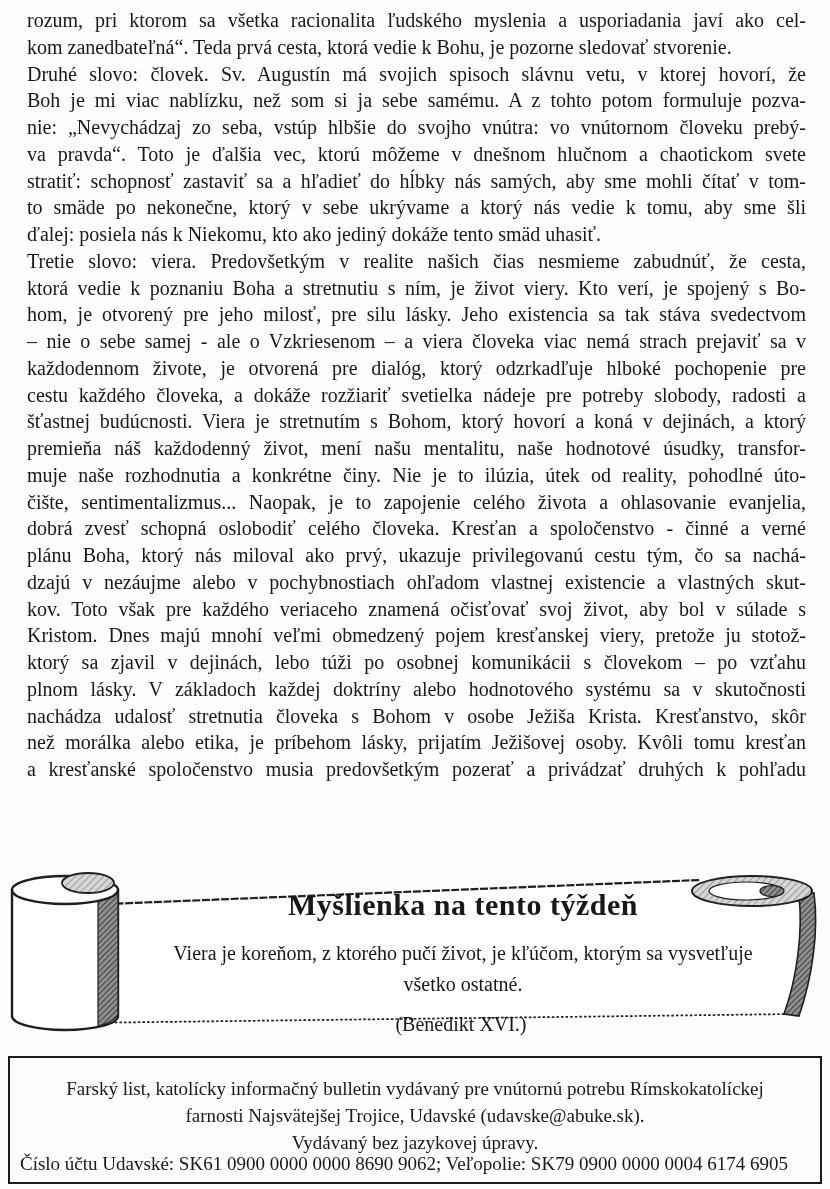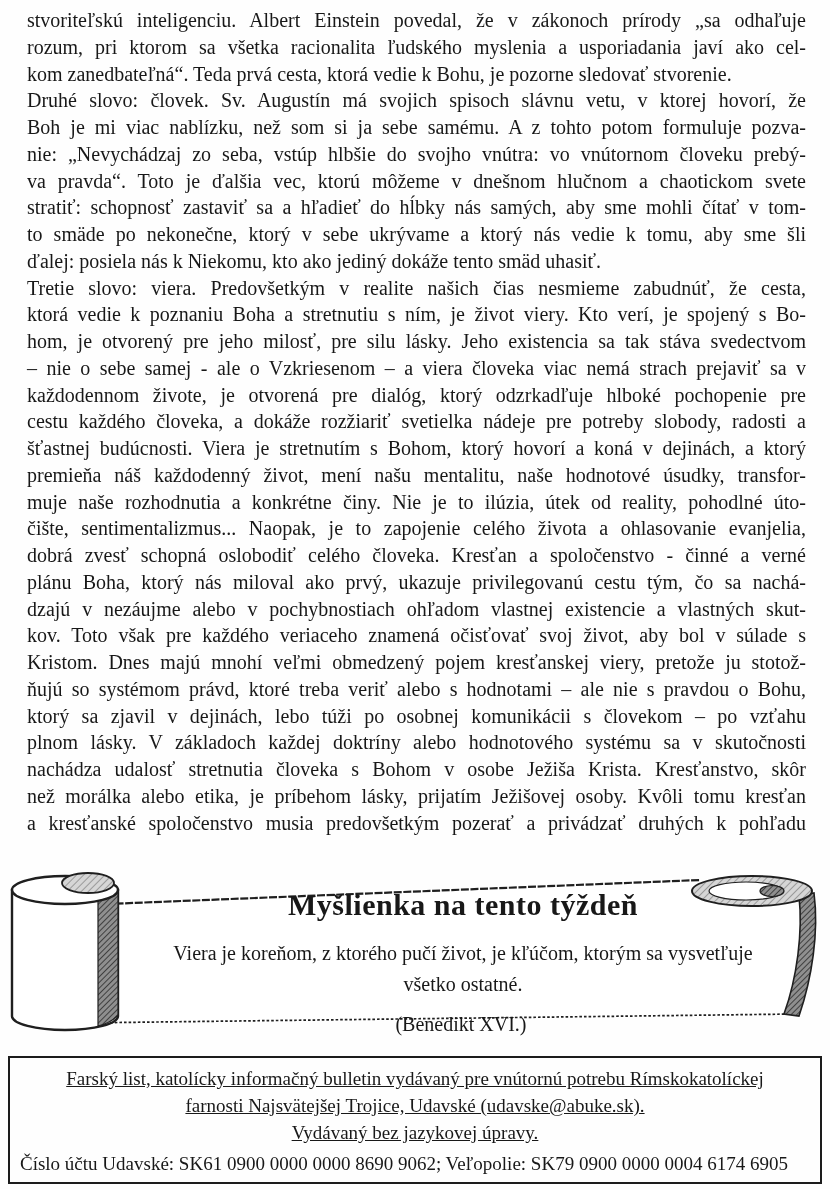--- a/index.html
+++ b/index.html
@@ -71,44 +71,42 @@
   .footer-box {
     position: absolute;
     left: 8px;
     top: 1056px;
     width: 810px;
     height: 124px;
     border: 2px solid #1c1c1c;
     background: #fefefe;
   }
   .footer-lines {
-    padding-top: 7px;
+    padding-top: 17px;
     text-align: center;
     font-size: 19px;
     line-height: 27px;
-    text-decoration: underline;
   }
   .footer-line { white-space: nowrap; }
   .footer-account {
     position: absolute;
     left: 10px;
     right: 10px;
     bottom: 7px;
     text-align: left;
     font-size: 19px;
     white-space: nowrap;
   }
 </style>
 </head>
 <body>
 
 <div class="page">
 
   <div class="article" id="article">
-      <div class="line">stvoriteľskú inteligenciu. Albert Einstein povedal, že v zákonoch prírody „sa odhaľuje</div>
       <div class="line">rozum, pri ktorom sa všetka racionalita ľudského myslenia a usporiadania javí ako cel-</div>
       <div class="line last">kom zanedbateľná“. Teda prvá cesta, ktorá vedie k Bohu, je pozorne sledovať stvorenie.</div>
       <div class="line">Druhé slovo: človek. Sv. Augustín má svojich spisoch slávnu vetu, v ktorej hovorí, že</div>
       <div class="line">Boh je mi viac nablízku, než som si ja sebe samému. A z tohto potom formuluje pozva-</div>
       <div class="line">nie: „Nevychádzaj zo seba, vstúp hlbšie do svojho vnútra: vo vnútornom človeku prebý-</div>
       <div class="line">va pravda“. Toto je ďalšia vec, ktorú môžeme v dnešnom hlučnom a chaotickom svete</div>
       <div class="line">stratiť: schopnosť zastaviť sa a hľadieť do hĺbky nás samých, aby sme mohli čítať v tom-</div>
       <div class="line">to smäde po nekonečne, ktorý v sebe ukrývame a ktorý nás vedie k tomu, aby sme šli</div>
       <div class="line last">ďalej: posiela nás k Niekomu, kto ako jediný dokáže tento smäd uhasiť.</div>
       <div class="line">Tretie slovo: viera. Predovšetkým v realite našich čias nesmieme zabudnúť, že cesta,</div>
@@ -119,21 +117,20 @@
       <div class="line">cestu každého človeka, a dokáže rozžiariť svetielka nádeje pre potreby slobody, radosti a</div>
       <div class="line">šťastnej budúcnosti. Viera je stretnutím s Bohom, ktorý hovorí a koná v dejinách, a ktorý</div>
       <div class="line">premieňa náš každodenný život, mení našu mentalitu, naše hodnotové úsudky, transfor-</div>
       <div class="line">muje naše rozhodnutia a konkrétne činy. Nie je to ilúzia, útek od reality, pohodlné úto-</div>
       <div class="line">čište, sentimentalizmus... Naopak, je to zapojenie celého života a ohlasovanie evanjelia,</div>
       <div class="line">dobrá zvesť schopná oslobodiť celého človeka. Kresťan a spoločenstvo - činné a verné</div>
       <div class="line">plánu Boha, ktorý nás miloval ako prvý, ukazuje privilegovanú cestu tým, čo sa nachá-</div>
       <div class="line">dzajú v nezáujme alebo v pochybnostiach ohľadom vlastnej existencie a vlastných skut-</div>
       <div class="line">kov. Toto však pre každého veriaceho znamená očisťovať svoj život, aby bol v súlade s</div>
       <div class="line">Kristom. Dnes majú mnohí veľmi obmedzený pojem kresťanskej viery, pretože ju stotož-</div>
-      <div class="line">ňujú so systémom právd, ktoré treba veriť alebo s hodnotami – ale nie s pravdou o Bohu,</div>
       <div class="line">ktorý sa zjavil v dejinách, lebo túži po osobnej komunikácii s človekom – po vzťahu</div>
       <div class="line">plnom lásky. V základoch každej doktríny alebo hodnotového systému sa v skutočnosti</div>
       <div class="line">nachádza udalosť stretnutia človeka s Bohom v osobe Ježiša Krista. Kresťanstvo, skôr</div>
       <div class="line">než morálka alebo etika, je príbehom lásky, prijatím Ježišovej osoby. Kvôli tomu kresťan</div>
       <div class="line">a kresťanské spoločenstvo musia predovšetkým pozerať a privádzať druhých k pohľadu</div>
     </div>
 
   <div class="scroll-banner">
     <svg class="scroll-svg" viewBox="0 0 830 192" xmlns="http://www.w3.org/2000/svg">
       <defs>

